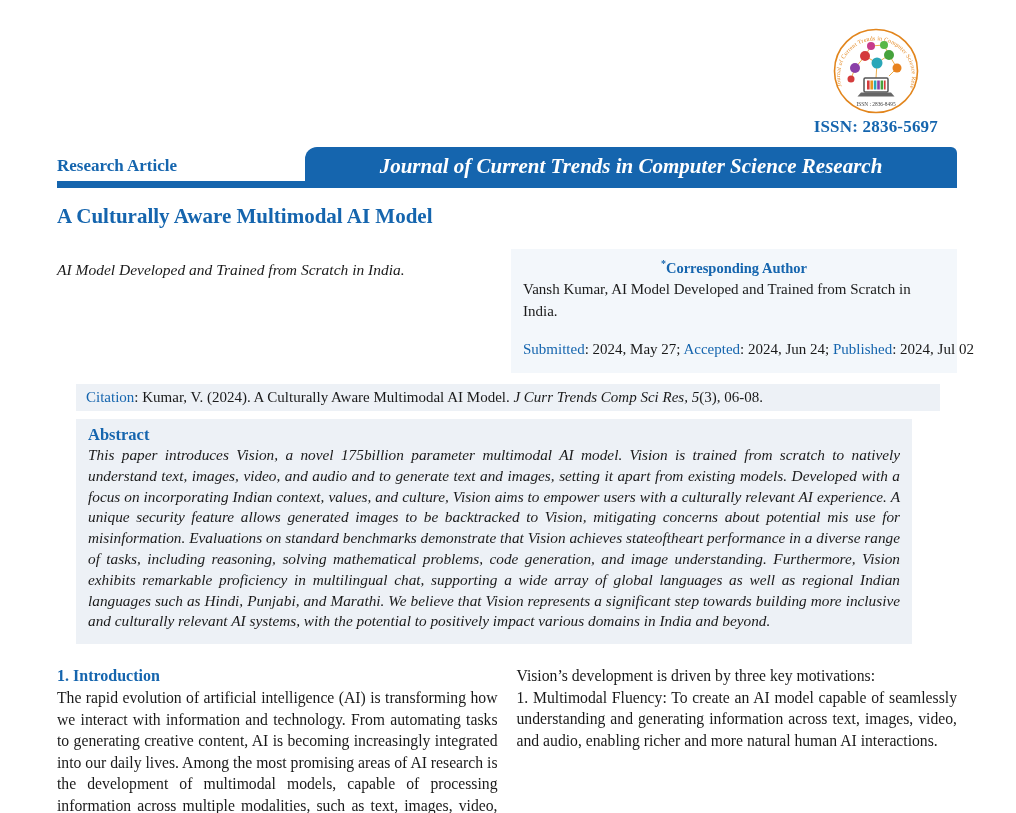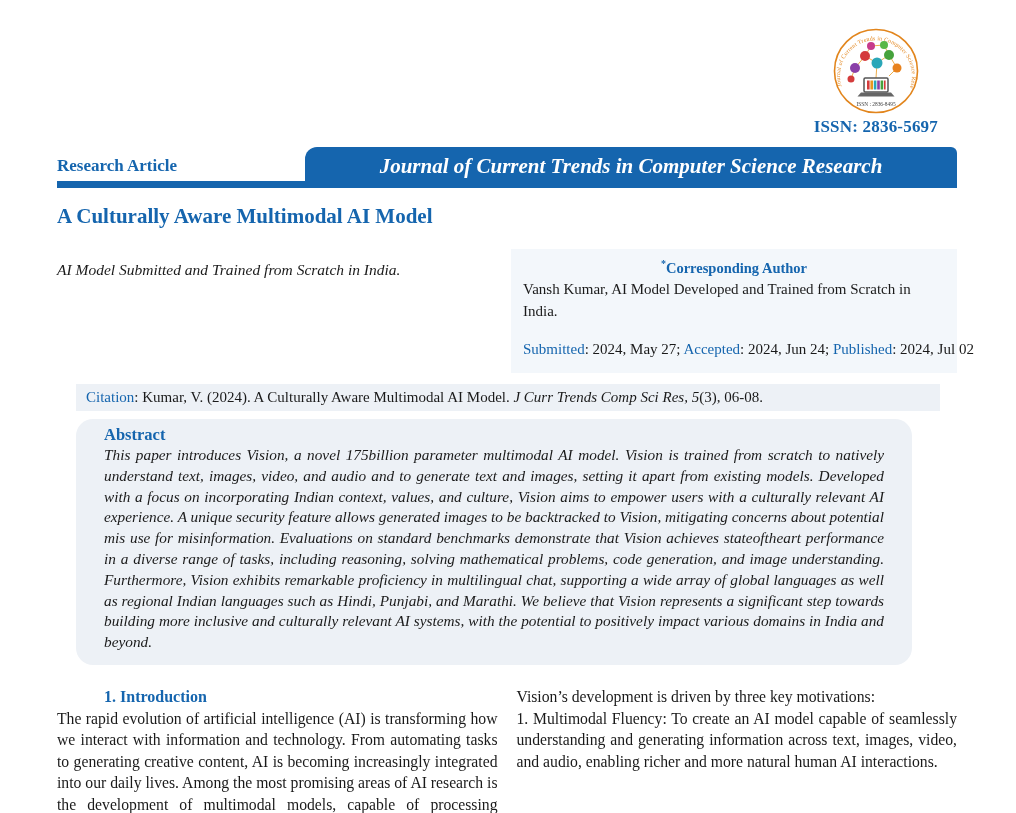--- a/index.html
+++ b/index.html
@@ -79,35 +79,34 @@
   .dates{margin-top:17px;white-space:nowrap;}
 
   .citation{
     margin:11px 76px 0 76px;
     background:var(--panel-bg);
     padding:5px 10px;font-size:15px;
   }
   .abstract{
     margin:8px 104px 0 76px;
     background:var(--panel-bg);
-    padding:6px 28px 12px;
-    border-radius:17px;
+    padding:6px 12px 12px;
   }
   .abstract-heading{font-weight:bold;font-size:16.5px;color:var(--accent);}
   .abstract-body{
     font-style:italic;font-size:15.3px;line-height:1.36;text-align:justify;
   }
 
   .columns{
     margin:21px 59px 0 57px;
     display:flex;gap:19px;
     font-size:15.7px;line-height:1.37;
   }
   .col{flex:1;min-width:0;}
-  .sec-heading{font-weight:bold;font-size:16px;color:var(--accent);margin-left:47px;}
+  .sec-heading{font-weight:bold;font-size:16px;color:var(--accent);}
   .col p{text-align:justify;}
 </style>
 </head>
 <body>
 
 <div class="page">
 
   <div class="brand">
     <svg class="logo" viewBox="0 0 90 86" aria-hidden="true">
       <circle cx="45" cy="43" r="41.5" fill="#ffffff" stroke="#e2851c" stroke-width="1.6"></circle>
@@ -151,21 +150,21 @@
   <div class="header-band">
     <div class="article-type-wrap">
       <span class="article-type">Research Article</span>
     </div>
     <div class="banner">Journal of Current Trends in Computer Science Research</div>
   </div>
 
   <h1 class="title">A Culturally Aware Multimodal AI Model</h1>
 
   <div class="meta-row">
-    <div class="affiliation">AI Model Submitted and Trained from Scratch in India.</div>
+    <div class="affiliation">AI Model Developed and Trained from Scratch in India.</div>
     <div class="corr-block">
       <div class="corr-heading"><sup>*</sup><span>Corresponding Author</span></div>
       <div class="corr-text">Vansh Kumar, AI Model Developed and Trained from Scratch in India.</div>
       <div class="dates"><strong class="blue">Submitted</strong><span>: 2024, May 27; </span><strong class="blue">Accepted</strong><span>: 2024, Jun 24; </span><strong class="blue">Published</strong><span>: 2024, Jul 02</span></div>
     </div>
   </div>
 
   <div class="citation"><strong class="blue">Citation</strong><span>: Kumar, V. (2024).  A Culturally Aware Multimodal AI Model. </span><i>J Curr Trends Comp Sci Res, 5</i><span>(3), 06-08.</span></div>
 
   <div class="abstract">

